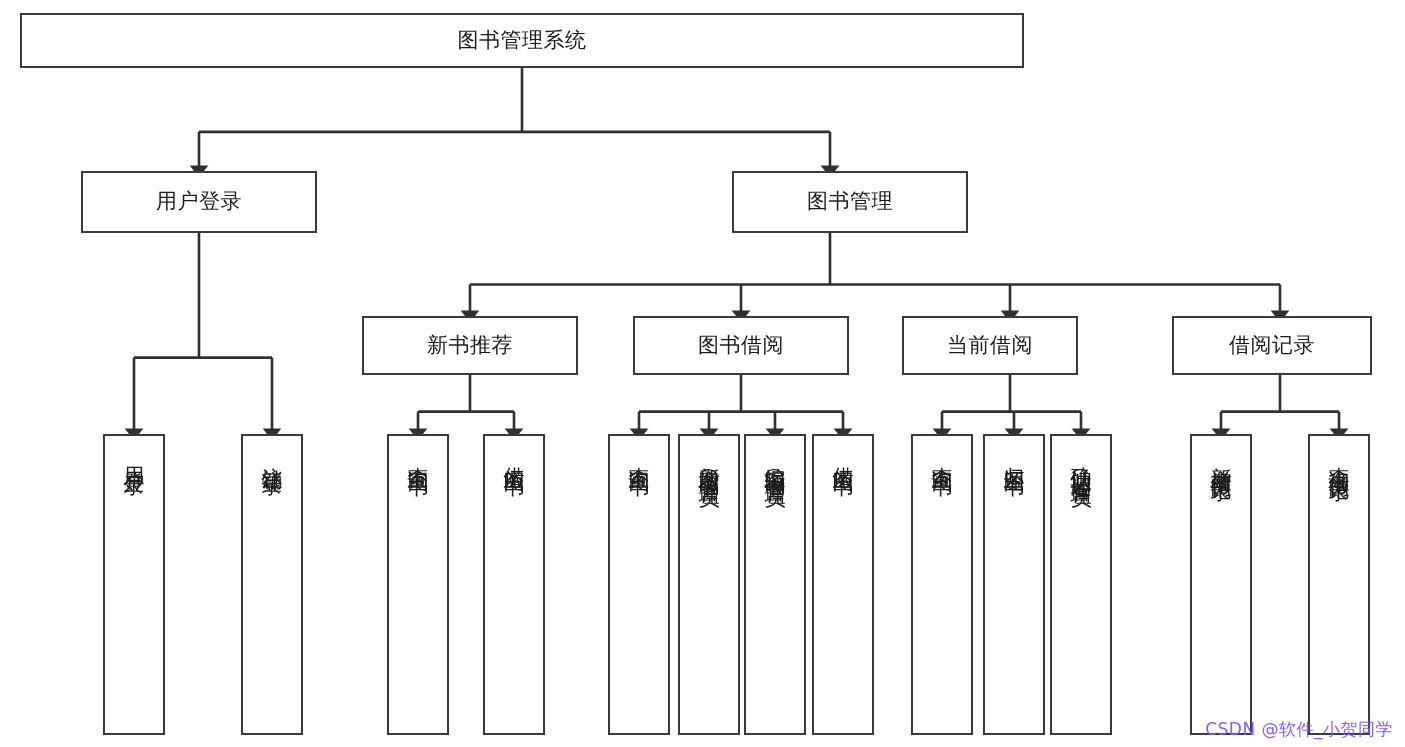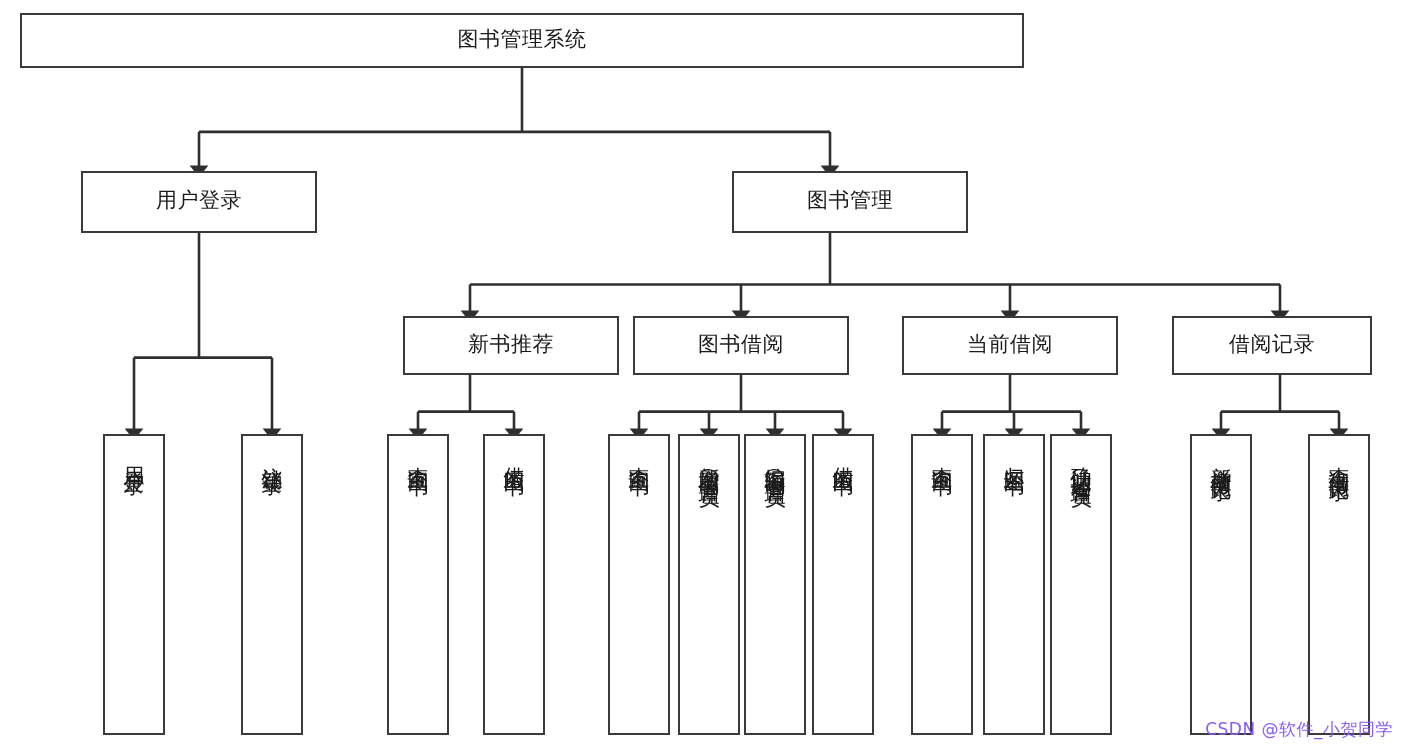--- a/index.html
+++ b/index.html
@@ -38,21 +38,20 @@
   }
   .node .node-label {
     color: #1b1b1b;
     line-height: 1.22;
     text-align: center;
     white-space: pre;
   }
   .node-horizontal .node-label {
     font-size: 21px;
     letter-spacing: 0.5px;
-    font-family: Liberation Mono, monospace;
   }
   .node-vertical {
     align-items: flex-start;
     padding-top: 14px;
   }
   .node-vertical .node-label {
     writing-mode: vertical-rl;
     text-orientation: upright;
     font-size: 21px;
     letter-spacing: 3px;
@@ -122,27 +121,27 @@
   <div id="node-layer">
       <div class="node node-horizontal" style="left: 20px; top: 13px; width: 1004px; height: 55px;">
         <span class="node-label">图书管理系统</span>
       </div>
       <div class="node node-horizontal" style="left: 81px; top: 171px; width: 236px; height: 62px;">
         <span class="node-label">用户登录</span>
       </div>
       <div class="node node-horizontal" style="left: 712px; top: 171px; width: 236px; height: 62px; margin-left: 20px;">
         <span class="node-label">图书管理</span>
       </div>
-      <div class="node node-horizontal" style="left: 362px; top: 316px; width: 216px; height: 59px; margin-left: 41px;">
+      <div class="node node-horizontal" style="left: 362px; top: 316px; width: 216px; height: 59px;">
         <span class="node-label">新书推荐</span>
       </div>
       <div class="node node-horizontal" style="left: 633px; top: 316px; width: 216px; height: 59px;">
         <span class="node-label">图书借阅</span>
       </div>
-      <div class="node node-horizontal" style="left: 902px; top: 316px; width: 216px; height: 59px;">
+      <div class="node node-horizontal" style="left: 902px; top: 316px; width: 176px; height: 59px;">
         <span class="node-label">当前借阅</span>
       </div>
       <div class="node node-horizontal" style="left: 1172px; top: 316px; width: 200px; height: 59px;">
         <span class="node-label">借阅记录</span>
       </div>
       <div class="node node-vertical" style="left: 103px; top: 434px; width: 62px; height: 301px;">
         <span class="node-label">用户登录</span>
       </div>
       <div class="node node-vertical" style="left: 241px; top: 434px; width: 62px; height: 301px;">
         <span class="node-label">注销登录</span>

